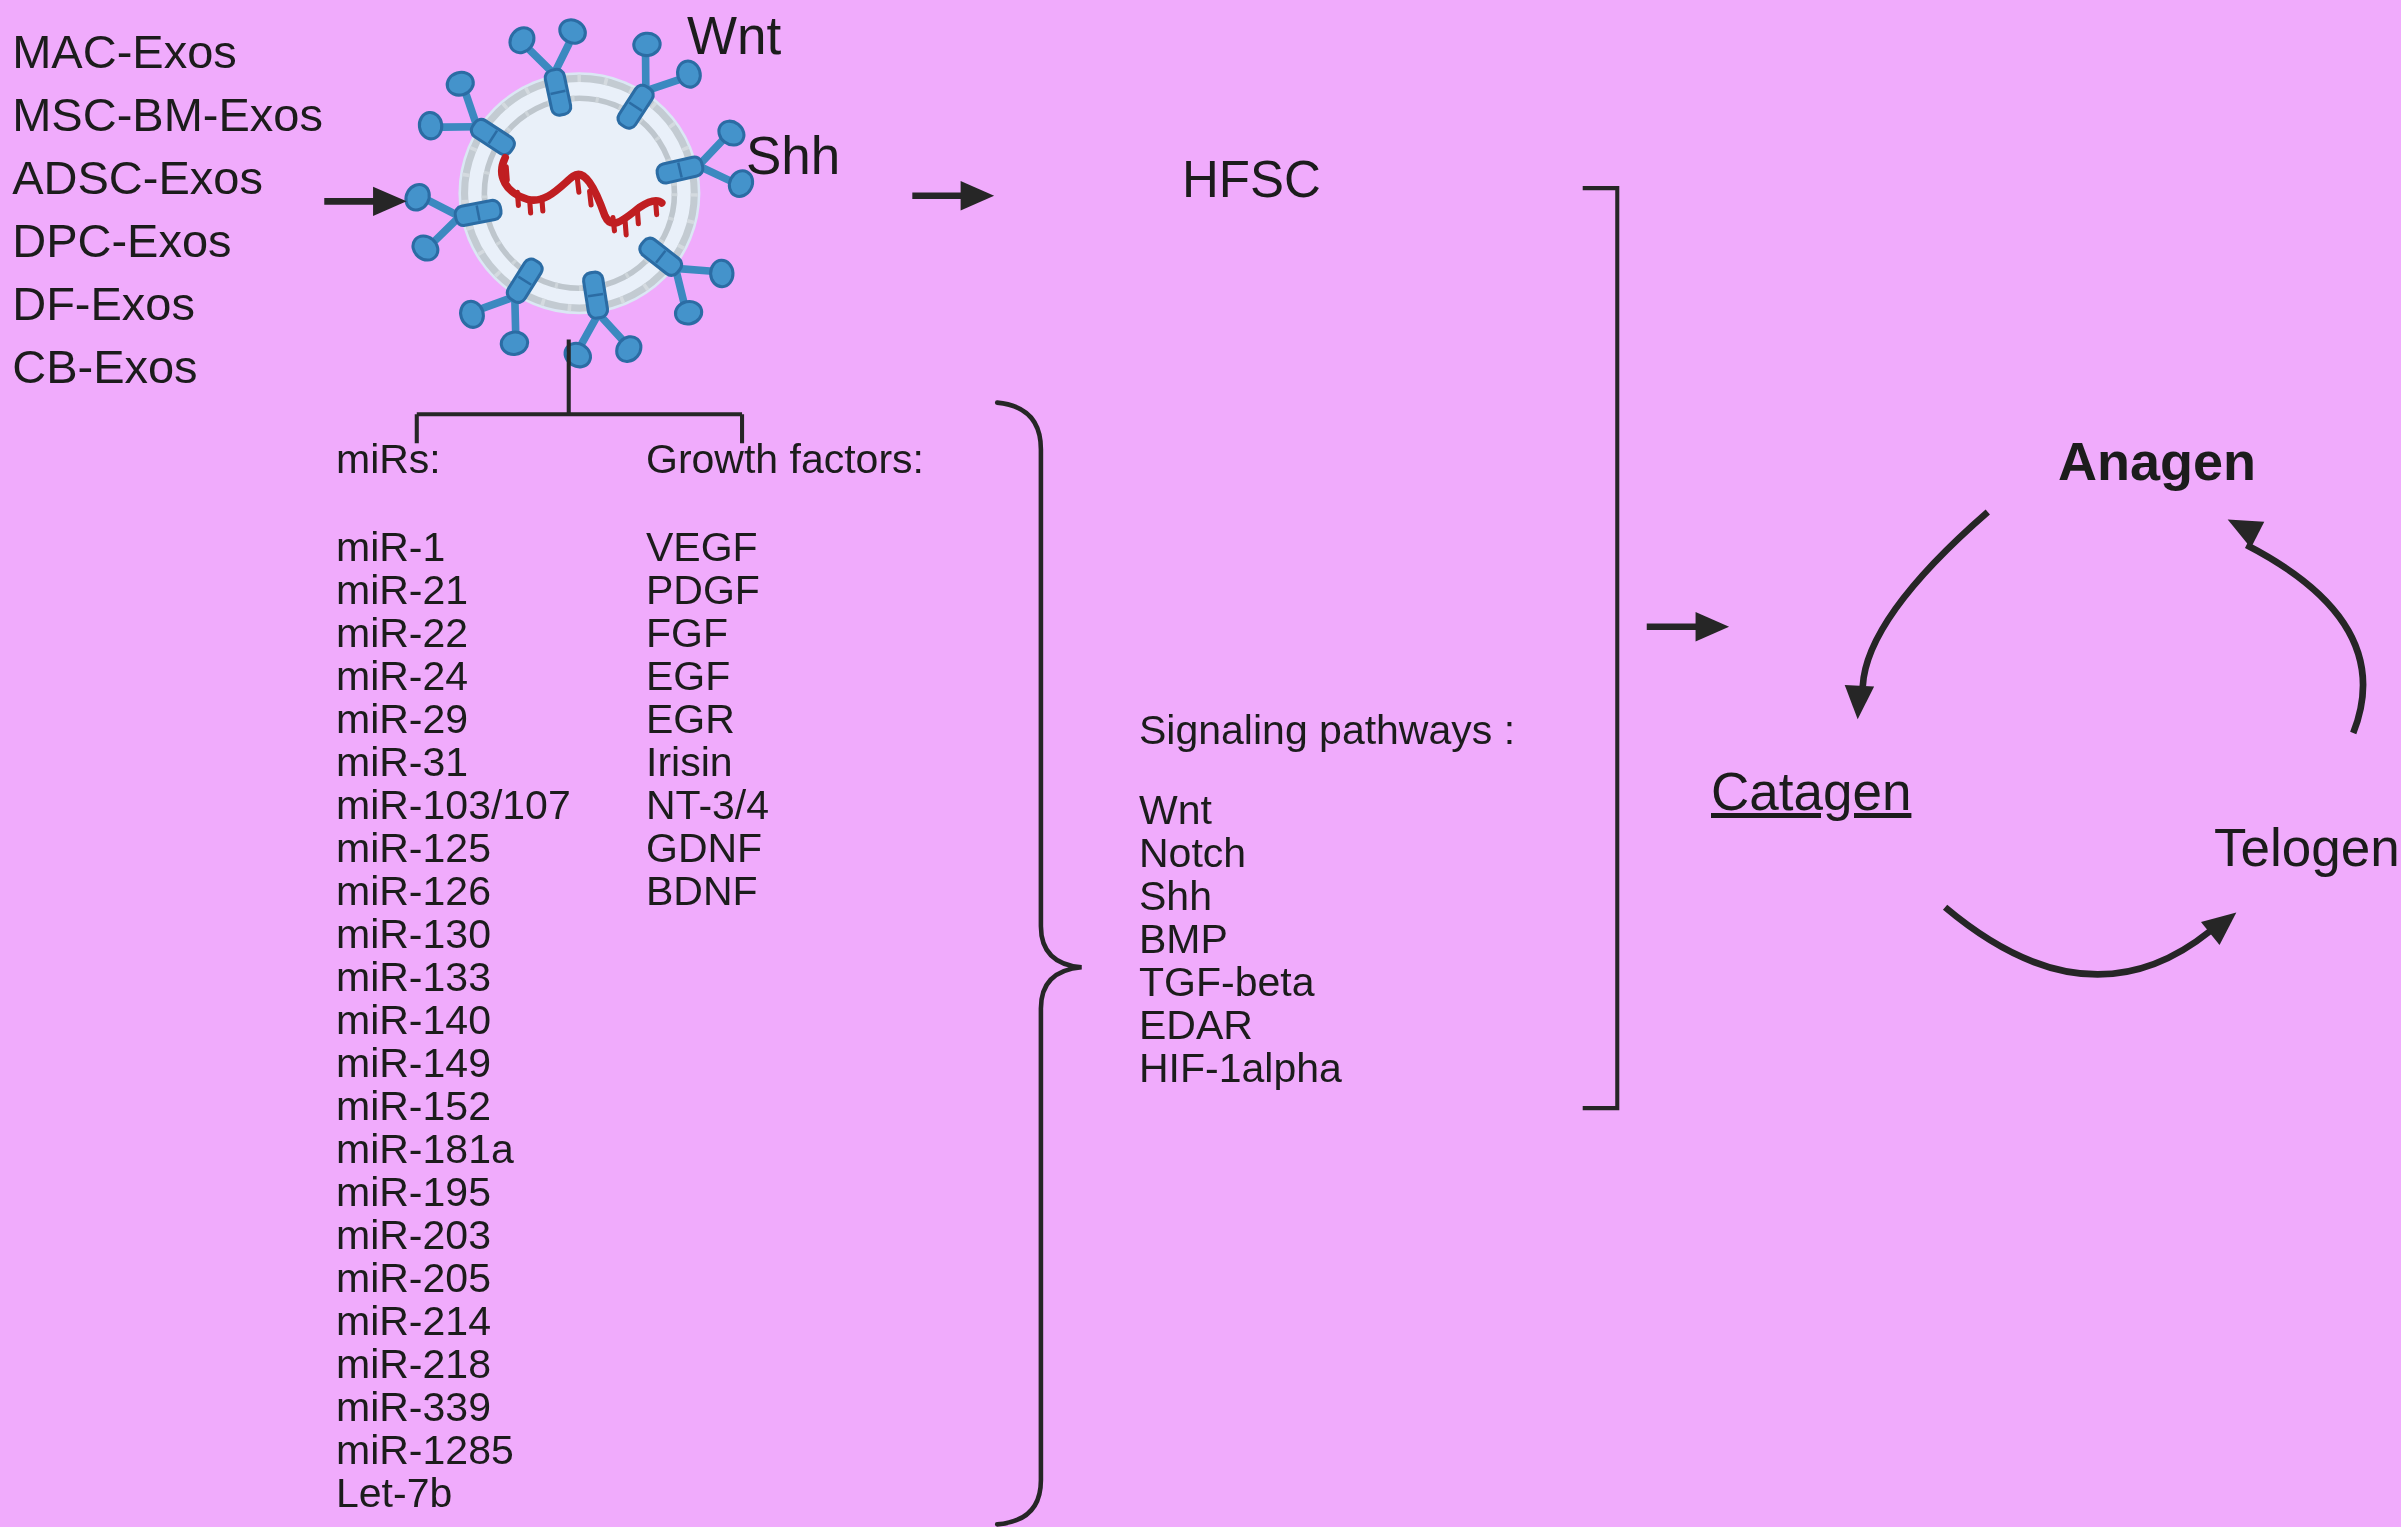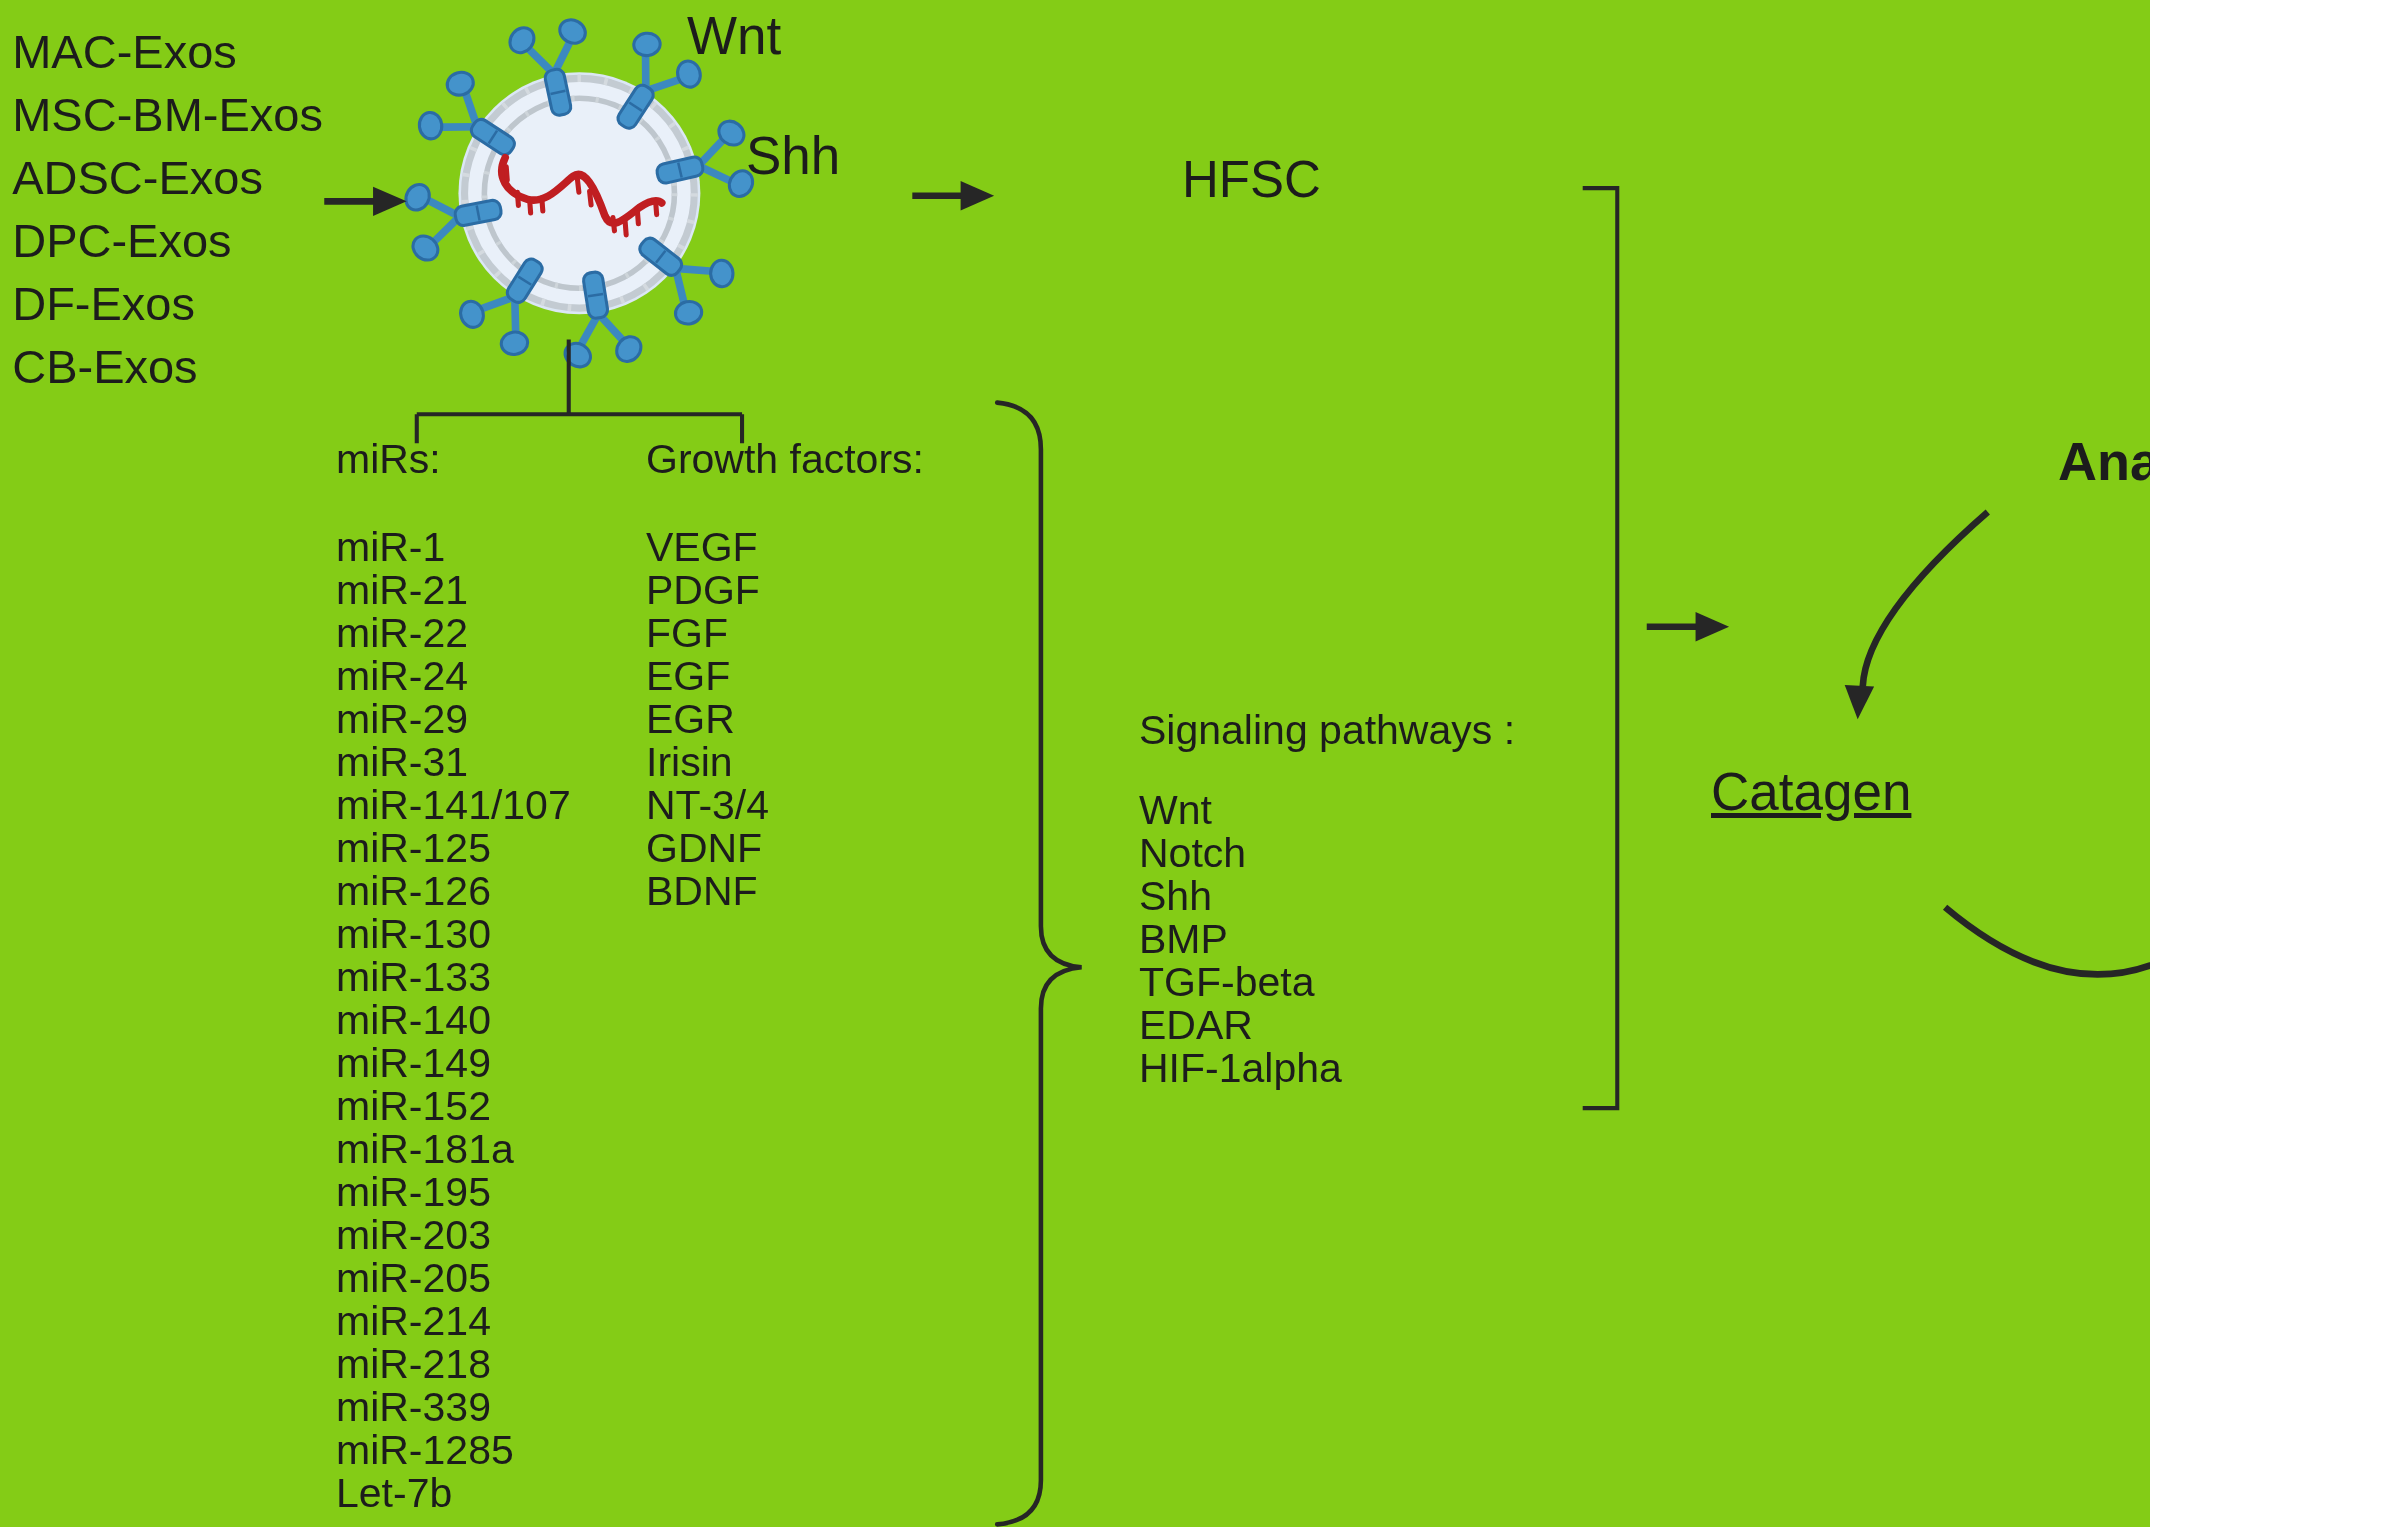--- a/index.html
+++ b/index.html
@@ -1,19 +1,19 @@
 <!DOCTYPE html>
 <html style="font-size:8.1px"><head>
 <meta charset="utf-8">
 <style>
   html,body{margin:0;padding:0;background:#ffffff;}
   #canvas{
     position:relative;
-    width:2150px;height:1527px;
-    background:#84cc16;
+    width:2401px;height:1527px;
+    background:#f0abfc;
     font-family:"Liberation Sans", sans-serif;
     color:#1c1c1c;
     overflow:hidden;
   }
   #gfx{position:absolute;left:0;top:0;}
   .abs{position:absolute;white-space:nowrap;}
   .src-list{left:12.2px;top:20.3px;font-size:47px;line-height:63px;}
   .big-label{font-size:53px;line-height:1.05;}
   .col{font-size:41px;line-height:43px;}
   .col .li{height:43px;}
@@ -126,21 +126,21 @@
   <div class="abs" style="left:1182px;top:150px;font-size:51px;">HFSC</div>
 
   <div class="abs col" style="left:336px;top:438px;">miRs:</div>
   <div class="abs col" style="left:336px;top:526px;">
       <div class="li">miR-1</div>
       <div class="li">miR-21</div>
       <div class="li">miR-22</div>
       <div class="li">miR-24</div>
       <div class="li">miR-29</div>
       <div class="li">miR-31</div>
-      <div class="li">miR-141/107</div>
+      <div class="li">miR-103/107</div>
       <div class="li">miR-125</div>
       <div class="li">miR-126</div>
       <div class="li">miR-130</div>
       <div class="li">miR-133</div>
       <div class="li">miR-140</div>
       <div class="li">miR-149</div>
       <div class="li">miR-152</div>
       <div class="li">miR-181a</div>
       <div class="li">miR-195</div>
       <div class="li">miR-203</div>

